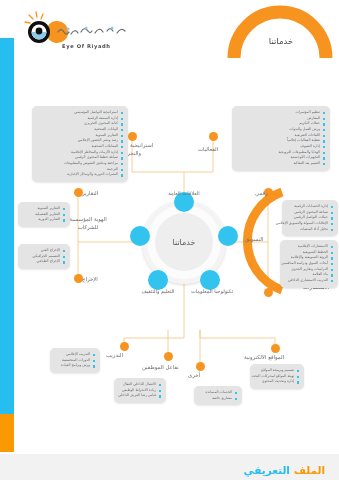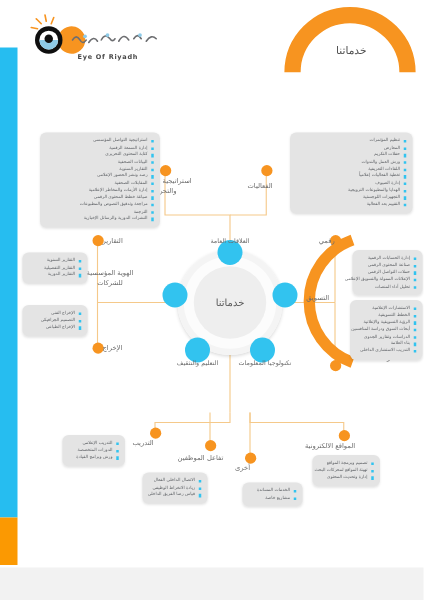--- a/index.html
+++ b/index.html
@@ -332,14 +332,18 @@
   </div>
 
   <div class="card" style="left:194px; top:386px; width:48px;">
     <ul>
         <li>الخدمات المساندة</li>
         <li>مشاريع خاصة</li>
       </ul>
   </div>
 
   <div id="footer-strip"></div>
+  <div id="footer-title">
+    <span class="w1">الملف</span>
+    <span class="w2">التعريفي</span>
+  </div>
 
 </div>
 
 </body></html>

